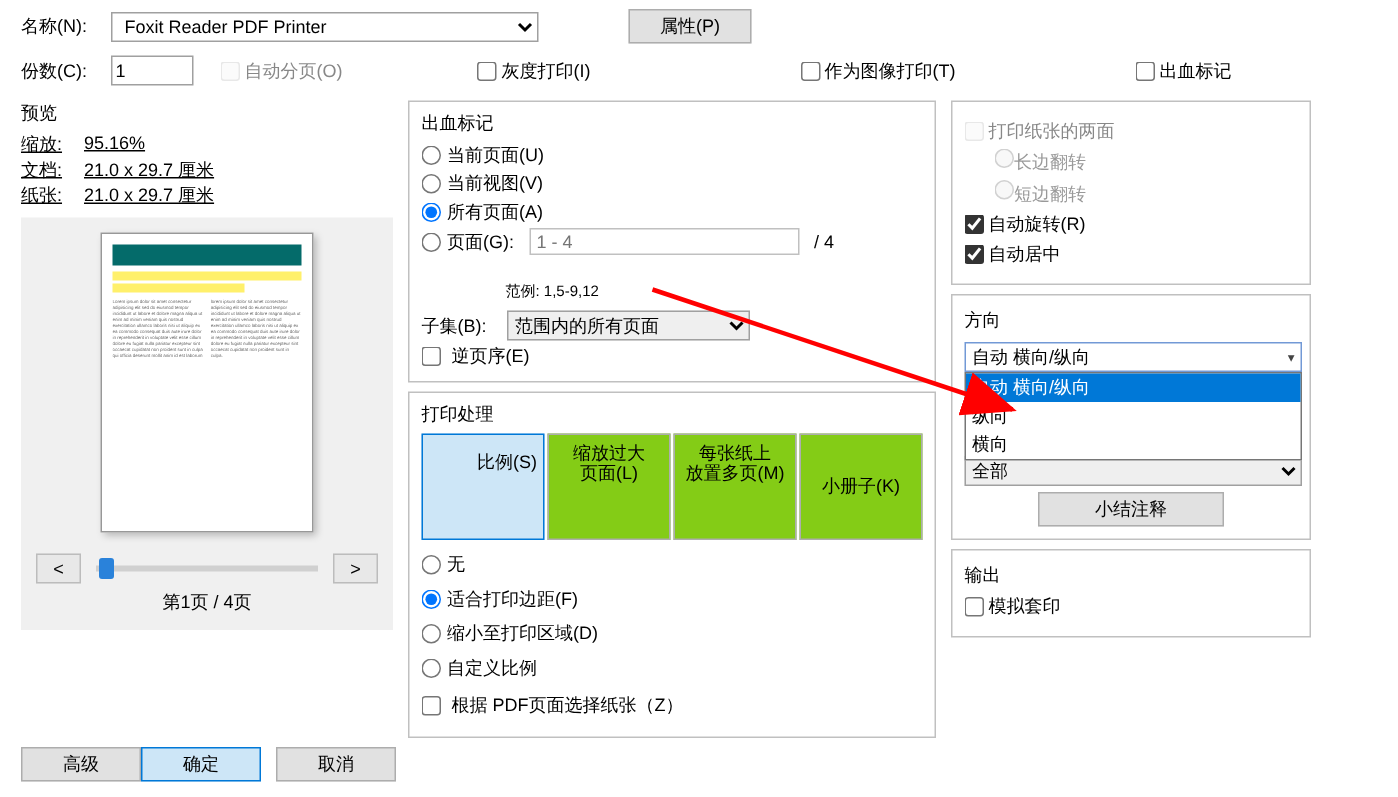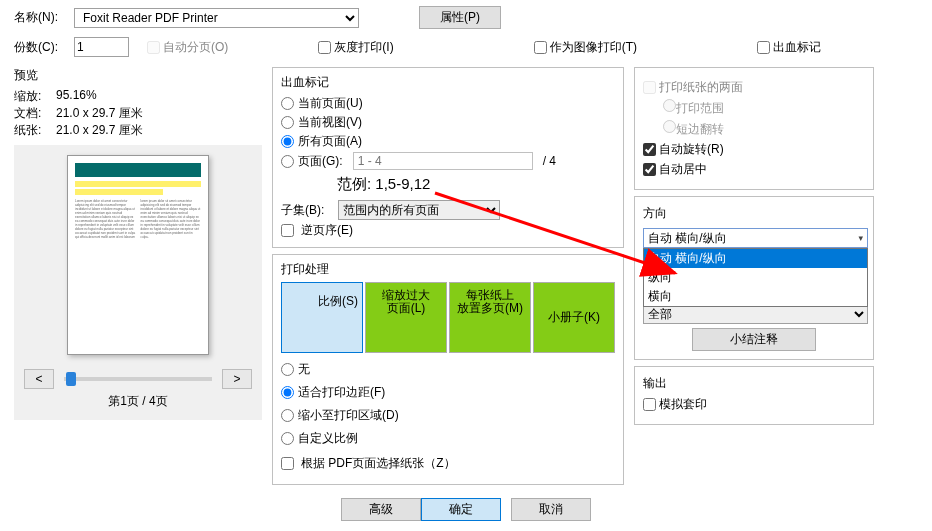--- a/index.html
+++ b/index.html
@@ -18,39 +18,39 @@
 
 .main { display: flex; padding: 0 14px; gap: 10px; }
 .col-preview { width: 248px; }
 .col-mid { width: 352px; }
 .col-right { width: 240px; }
 
 .group-title { font-size: 12px; margin-bottom: 4px; }
 .group-frame { border: 1px solid #c0c0c0; padding: 6px 8px; margin-bottom: 6px; }
 
 .preview-meta { margin: 2px 0 6px; }
-.preview-meta .mrow { display: flex; }
+.preview-meta .mrow { display: flex; text-decoration: underline; }
 .preview-meta .mlbl { width: 42px; }
 .preview-meta .mv { width: 140px; }
 
 .preview-body { background: #f0f0f0; padding: 10px; display: flex; flex-direction: column; align-items: center; border: 0; }
 .page-thumb { width: 142px; height: 200px; background: #fff; border: 1px solid #989898; box-shadow: 2px 2px 5px rgba(0,0,0,.25); padding: 7px; position: relative; }
 .page-thumb .bar { height: 14px; background: #046b6a; margin-bottom: 4px; }
 .page-thumb .yellowline { height: 6px; background: #fff06b; margin: 2px 0; }
 .page-thumb .txt { font-size: 3px; line-height: 4px; color: #666; columns: 2; column-gap: 5px; margin-top: 4px; height: 140px; overflow: hidden; }
 
 .pager { display: flex; align-items: center; gap: 10px; margin-top: 14px; width: 100%; justify-content: space-between; }
 .pgbtn { width: 30px; height: 20px; background: #e8e8e8; border: 1px solid #bcbcbc; cursor: pointer; }
 .slider { flex: 1; height: 4px; background: #d0d0d0; position: relative; }
 .slider .thumb { position: absolute; left: 2px; top: -5px; width: 10px; height: 14px; background: #2a82da; border-radius: 2px; }
 .pageinfo { text-align: center; margin-top: 4px; }
 
 .radio-line { display: flex; align-items: center; gap: 4px; margin: 2px 0; }
 .radio-line input[type=radio] { width: 13px; height: 13px; }
-.sub-indent { margin-left: 56px; margin-top: 5px; font-size: 15px; }
+.sub-indent { margin-left: 56px; margin-top: 17px; font-size: 10px; }
 
 .page-input { width: 180px; border: 1px solid #c0c0c0; padding: 1px 4px; color: #701a75; }
 .subset-select { width: 162px; height: 20px; border: 1px solid #a0a0a0; }
 
 .proc-tabs { display: flex; gap: 2px; margin: 4px 0 8px; }
 .ptab { border: 1px solid #adadad; background: #84cc16; padding: 6px 4px; cursor: pointer; text-align: center; flex: 1; line-height: 13px; }
 .ptab.active { border: 1px solid #0078d7; background: #cde6f7; text-align: right; }
 
 .scale-opts { margin-top: 4px; }
 .scale-opts .radio-line { margin: 6px 0; }
@@ -61,21 +61,21 @@
 
 .ori-dd { position: relative; margin-top: 6px; }
 .ori-sel { width: 225px; height: 20px; border: 1px solid #7299d6; background: #fff; display: flex; align-items: center; padding: 0 4px; justify-content: space-between; }
 .ori-sel .arr { font-size: 9px; color: #444; }
 .dd-list { position: absolute; top: 20px; left: 0; width: 225px; border: 1px solid #767676; background: #fff; z-index: 10; }
 .dd-list .item { padding: 1px 4px; cursor: pointer; }
 .dd-list .item.sel { background: #0078d7; color: #fff; }
 .print-sel { width: 225px; height: 20px; border: 1px solid #a0a0a0; margin-top: 2px; }
 .annot-btn { width: 124px; margin: 4px auto 0; display: block; }
 
-.bottom { position: absolute; bottom: 10px; left: 14px; right: 14px; display: flex; justify-content: center; margin-top: 17px; }
+.bottom { position: absolute; bottom: 10px; left: 14px; right: 14px; display: flex; justify-content: flex-start; margin-top: 17px; }
 .bottom .right { display: flex; gap: 10px; }
 .bottom .btn { width: 80px; text-align: center; }
 .bottom .btn.ok { background: #cde6f7; border-color: #0078d7; }
 
 .arrow { position: absolute; left: 430px; top: 188px; pointer-events: none; z-index: 50; }
 </style>
 </head>
 <body>
 
 <div class="top-area">
@@ -204,21 +204,21 @@
             <input type="checkbox" style="">
             <span>根据 PDF页面选择纸张（Z）</span>
           </label>
       </div>
     </div>
   </div>
 
   <div class="col-right">
     <div class="group-frame">
       <label class="cbl check-disabled"><input type="checkbox" disabled="" style=""><span>打印纸张的两面</span></label>
-      <label class="cbl ind"><input type="radio" disabled="" style=""><span>打印范围</span></label>
+      <label class="cbl ind"><input type="radio" disabled="" style=""><span>长边翻转</span></label>
       <label class="cbl ind"><input type="radio" disabled="" style=""><span>短边翻转</span></label>
       <label class="cbl"><input type="checkbox" checked="" style=""><span>自动旋转(R)</span></label>
       <label class="cbl"><input type="checkbox" checked="" style=""><span>自动居中</span></label>
     </div>
 
     <div class="group-frame">
       <div class="group-title">方向</div>
       <div class="ori-dd">
         <div class="ori-sel">
           <span>自动 横向/纵向</span>

